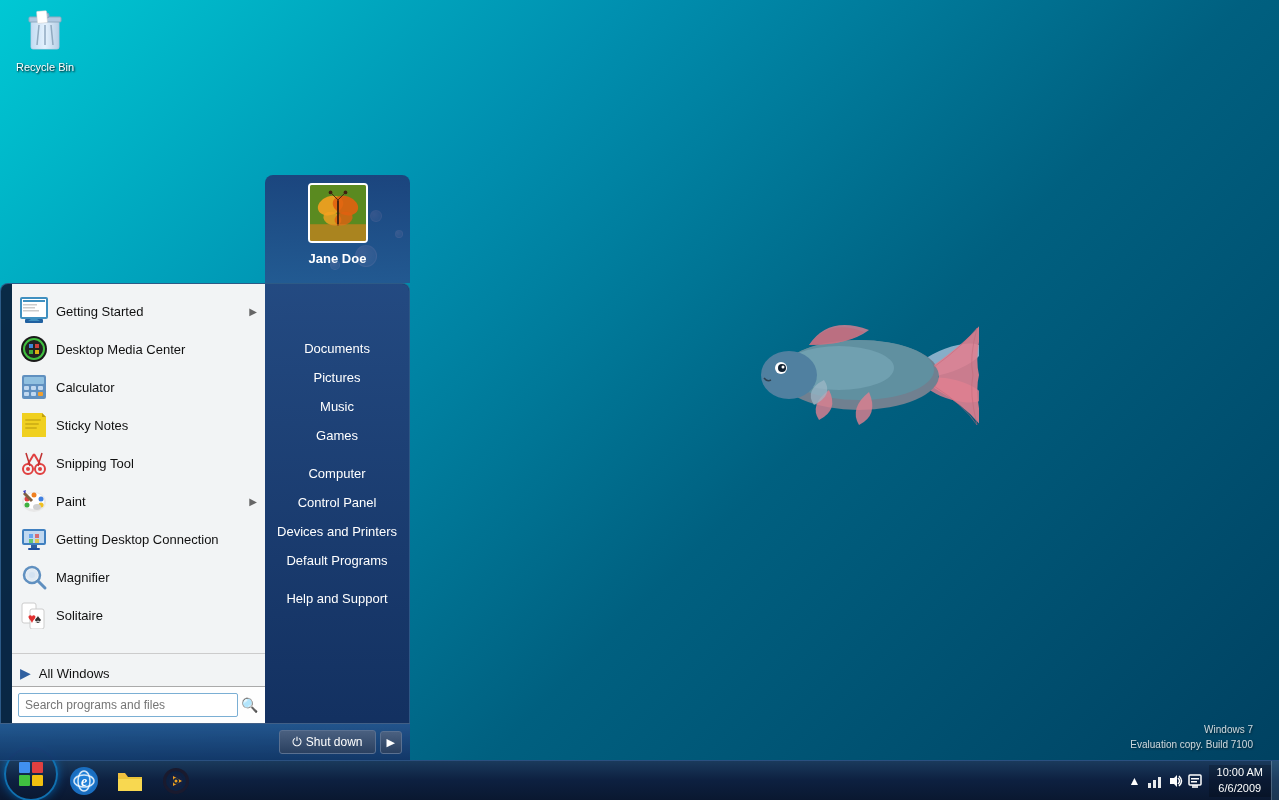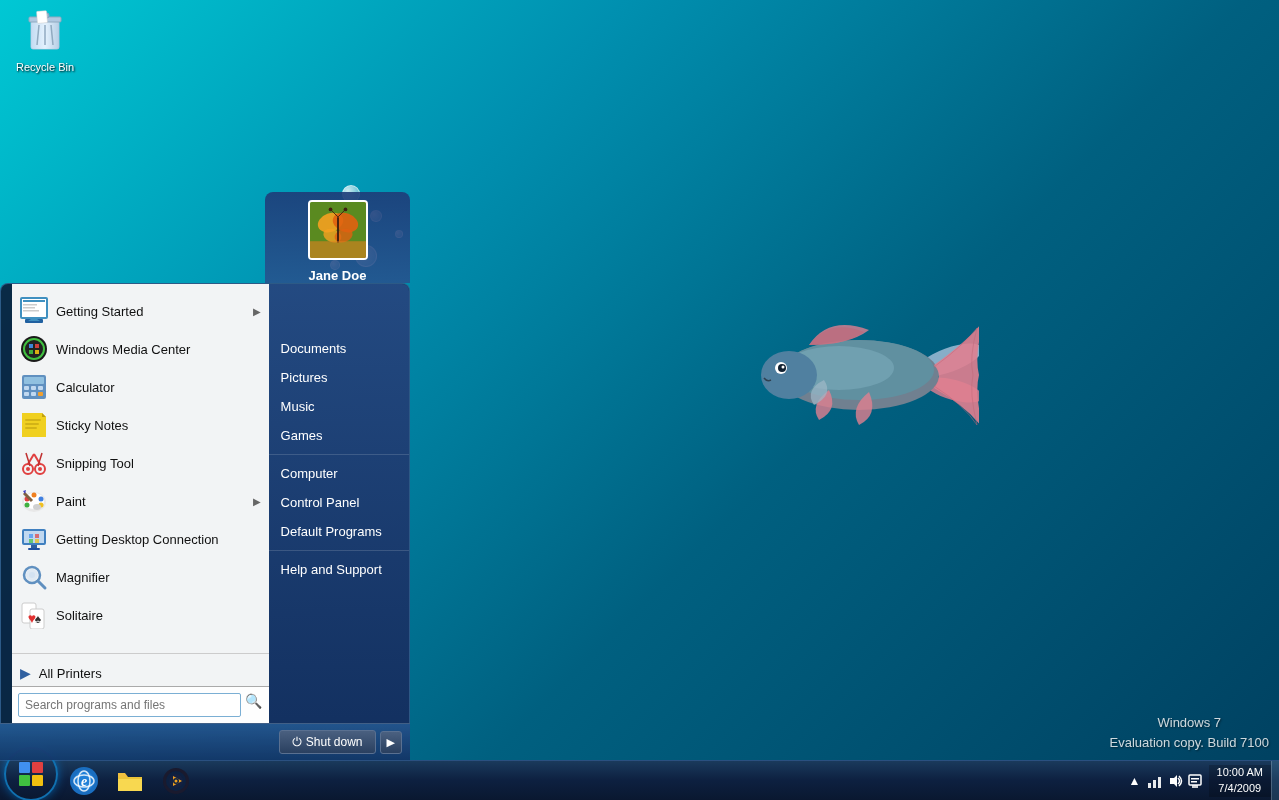--- a/index.html
+++ b/index.html
@@ -220,21 +220,21 @@
       gap: 8px;
       font-size: 13px;
       color: #111;
       margin-top: auto;
     }
 
     .search-area {
       padding: 6px 6px 6px 6px;
       background: rgba(255,255,255,0.9);
       display: flex;
-      align-items: flex-start;
+      align-items: center;
       border-top: 1px solid #aaa;
       gap: 4px;
     }
     .search-input {
       flex: 1;
       height: 24px;
       border: 1px solid #7bafd4;
       border-radius: 2px;
       padding: 2px 6px;
       font-size: 12px;
@@ -242,20 +242,21 @@
       outline: none;
     }
 
     
     .start-menu-right {
       width: 145px;
       background: linear-gradient(to bottom, rgba(40,80,140,0.85), rgba(20,50,100,0.9));
       padding-top: 50px;
       display: flex;
       flex-direction: column;
+      align-items: center;
     }
 
     .right-menu-item {
       padding: 7px 12px;
       font-size: 13px;
       color: white;
       cursor: pointer;
       white-space: nowrap;
     }
 
@@ -313,24 +314,24 @@
       position: absolute;
       border-radius: 50%;
       background: radial-gradient(circle at 30% 30%, rgba(255,255,255,0.8), rgba(200,240,255,0.3));
       border: 1px solid rgba(255,255,255,0.6);
     }
 
     
     .win7-info {
       position: absolute;
       bottom: 48px;
-      right: 10px;
-      text-align: center;
+      right: 26px;
+      text-align: right;
       color: rgba(255,255,255,0.8);
-      font-size: 13px;
+      font-size: 10px;
       line-height: 1.5;
       text-shadow: 1px 1px 2px rgba(0,0,0,0.5);
     }
 
     
     .tray-icon {
       width: 16px;
       height: 16px;
       display: flex;
       align-items: center;
@@ -339,21 +340,21 @@
       font-size: 12px;
       cursor: pointer;
     }
 
     
     .user-name {
       color: white;
       font-size: 13px;
       font-weight: bold;
       text-align: center;
-      padding: 8px 0 0;
+      padding: 8px 0 17px;
     }
   </style>
 </head>
 <body>
 
 <div class="desktop">
 
   <div class="bubble" style="width:18px;height:18px;top:185px;left:342px;"></div>
   <div class="bubble" style="width:12px;height:12px;top:210px;left:370px;"></div>
   <div class="bubble" style="width:8px;height:8px;top:230px;left:395px;"></div>
@@ -482,21 +483,21 @@
             <circle cx="14" cy="14" r="11" fill="#222"></circle>
 
             <circle cx="14" cy="14" r="10" fill="none" stroke="#40c040" stroke-width="2"></circle>
 
             <rect x="9" y="9" width="4" height="4" fill="#4090f0" opacity="0.9"></rect>
             <rect x="15" y="9" width="4" height="4" fill="#e04040" opacity="0.9"></rect>
             <rect x="9" y="15" width="4" height="4" fill="#40c040" opacity="0.9"></rect>
             <rect x="15" y="15" width="4" height="4" fill="#f0c010" opacity="0.9"></rect>
           </svg>
         </div>
-        <span class="menu-item-label">Windows Media Center</span>
+        <span class="menu-item-label">Desktop Media Center</span>
       </div>
 
       <div class="menu-item">
         <div class="menu-icon">
           <svg viewBox="0 0 28 28" width="28" height="28">
             <rect x="2" y="2" width="24" height="24" rx="2" fill="#6090c0"></rect>
             <rect x="4" y="4" width="20" height="7" rx="1" fill="#90c0e0"></rect>
             <rect x="4" y="13" width="5" height="4" rx="1" fill="#c0d8f0"></rect>
             <rect x="11" y="13" width="5" height="4" rx="1" fill="#c0d8f0"></rect>
             <rect x="18" y="13" width="5" height="4" rx="1" fill="#c0d8f0"></rect>
@@ -602,36 +603,37 @@
             <text x="18" y="22" font-size="12" fill="#303030" text-anchor="middle">♠</text>
           </svg>
         </div>
         <span class="menu-item-label">Solitaire</span>
       </div>
 
       <div style="flex:1;"></div>
       <div class="menu-separator"></div>
       <div class="all-programs-item">
         <span style="font-size:14px; color:#3060a0;">▶</span>
-        <span>All Printers</span>
+        <span>All Windows</span>
       </div>
       <div class="search-area">
         <input class="search-input" type="text" placeholder="Search programs and files" style="">
         <span style="color:#3060a0; font-size:14px; cursor:pointer;">🔍</span>
       </div>
     </div>
 
     <div class="start-menu-right">
       <div class="right-menu-item">Documents</div>
       <div class="right-menu-item">Pictures</div>
       <div class="right-menu-item">Music</div>
       <div class="right-menu-item">Games</div>
       <div class="right-separator"></div>
       <div class="right-menu-item">Computer</div>
       <div class="right-menu-item">Control Panel</div>
+      <div class="right-menu-item">Devices and Printers</div>
       <div class="right-menu-item">Default Programs</div>
       <div class="right-separator"></div>
       <div class="right-menu-item">Help and Support</div>
       <div style="flex:1;"></div>
     </div>
   </div>
 
   <div class="start-menu-bottom">
     <button class="shutdown-btn">
       <span style="font-size:12px;">⏻</span>
@@ -712,18 +714,18 @@
           <rect x="2" y="2" width="12" height="10" rx="1" fill="none" stroke="white" stroke-width="1.5"></rect>
           <rect x="4" y="5" width="8" height="1.5" fill="white"></rect>
           <rect x="4" y="8" width="6" height="1.5" fill="white"></rect>
           <rect x="5" y="12" width="6" height="3" fill="white" opacity="0.8"></rect>
         </svg>
       </div>
     </div>
 
     <div class="clock-area">
       <div>10:00 AM</div>
-      <div>7/4/2009</div>
+      <div>6/6/2009</div>
     </div>
 
     <div class="show-desktop-btn"></div>
   </div>
 </div>
 
 </body></html>

